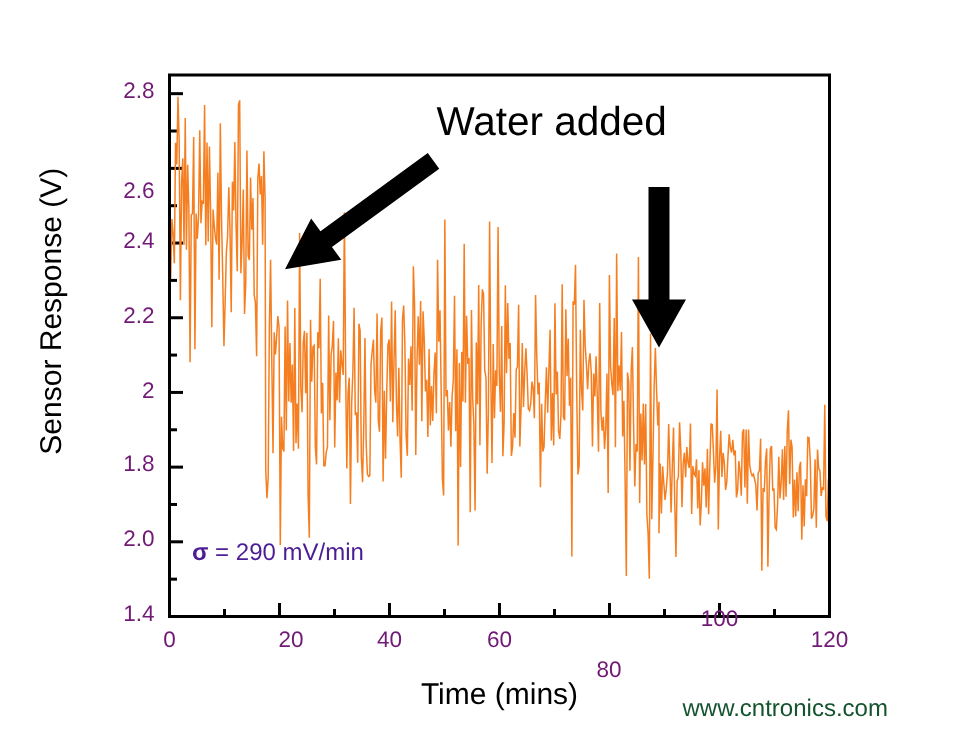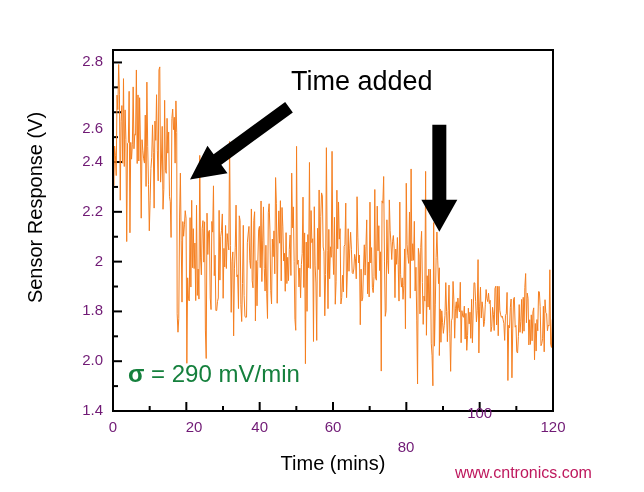--- a/index.html
+++ b/index.html
@@ -41,31 +41,31 @@
     position:absolute;
     left:291px;top:66px;
     font-size:27px;
     color:#000;
     white-space:nowrap;
     font-family:"Liberation Sans", sans-serif;
   }
   #annotation-sigma{
     position:absolute;
     left:128px;top:360px;
-    font-size:24px;
-    color:#15803d;
+    font-size:16px;
+    color:#4c1d95;
     white-space:nowrap;
     font-family:"Liberation Sans", sans-serif;
   }
   #annotation-sigma .sig{font-weight:bold;}
   #watermark{
     position:absolute;
     left:455px;top:464px;
     font-size:16px;
-    color:#be185d;
+    color:#14532d;
     white-space:nowrap;
     font-family:"Liberation Sans", sans-serif;
   }
 </style>
 </head>
 <body>
 
 <svg id="figure" viewBox="0 0 644 492">
   <rect x="0" y="0" width="644" height="492" fill="#ffffff"></rect>
   <g id="plot-frame">
@@ -109,21 +109,21 @@
     </g>
   <g id="arrows">
       <polygon points="285.17,102.01 213.64,154.18 207.45,145.69 190.00,179.46 227.49,173.16 221.30,164.68 292.83,112.51" fill="#000000"></polygon>
       <polygon points="432.33,124.69 432.33,199.74 421.33,199.74 439.33,231.74 457.33,199.74 446.33,199.74 446.33,124.69" fill="#000000"></polygon>
     </g>
 </svg>
 
 <div class="axis-title" id="ylabel">Sensor Response (V)</div>
 <div class="axis-title" id="xlabel">Time (mins)</div>
 
-<div id="annotation-water">Time added</div>
+<div id="annotation-water">Water added</div>
 
 <div id="annotation-sigma"><span class="sig">σ</span><span> = 290 mV/min</span></div>
 
 <div id="watermark">www.cntronics.com</div>
 
 <div id="tick-labels">
     <div class="tick-label ytick" style="left: 63px; top: 401px;">1.4</div>
     <div class="tick-label ytick" style="left: 63px; top: 351.207px;">2.0</div>
     <div class="tick-label ytick" style="left: 63px; top: 301.414px;">1.8</div>
     <div class="tick-label ytick" style="left: 63px; top: 251.621px;">2</div>

